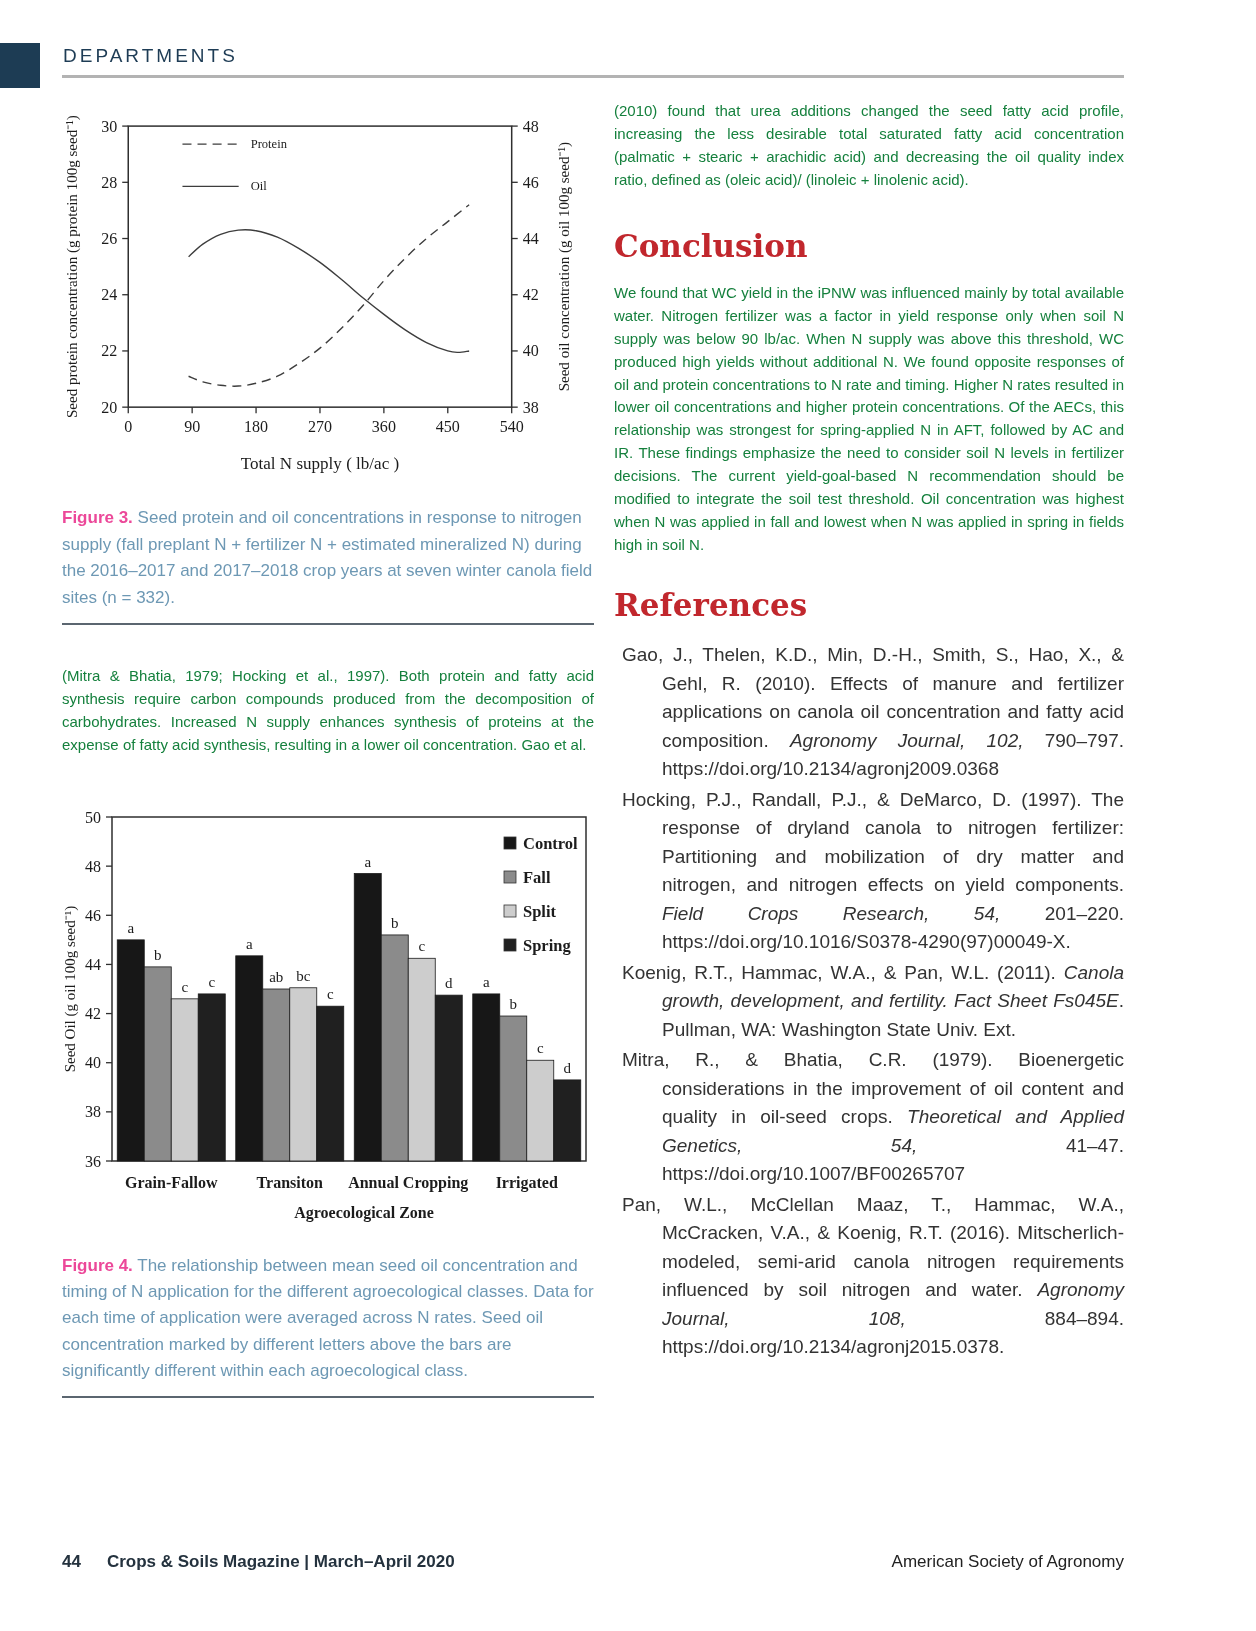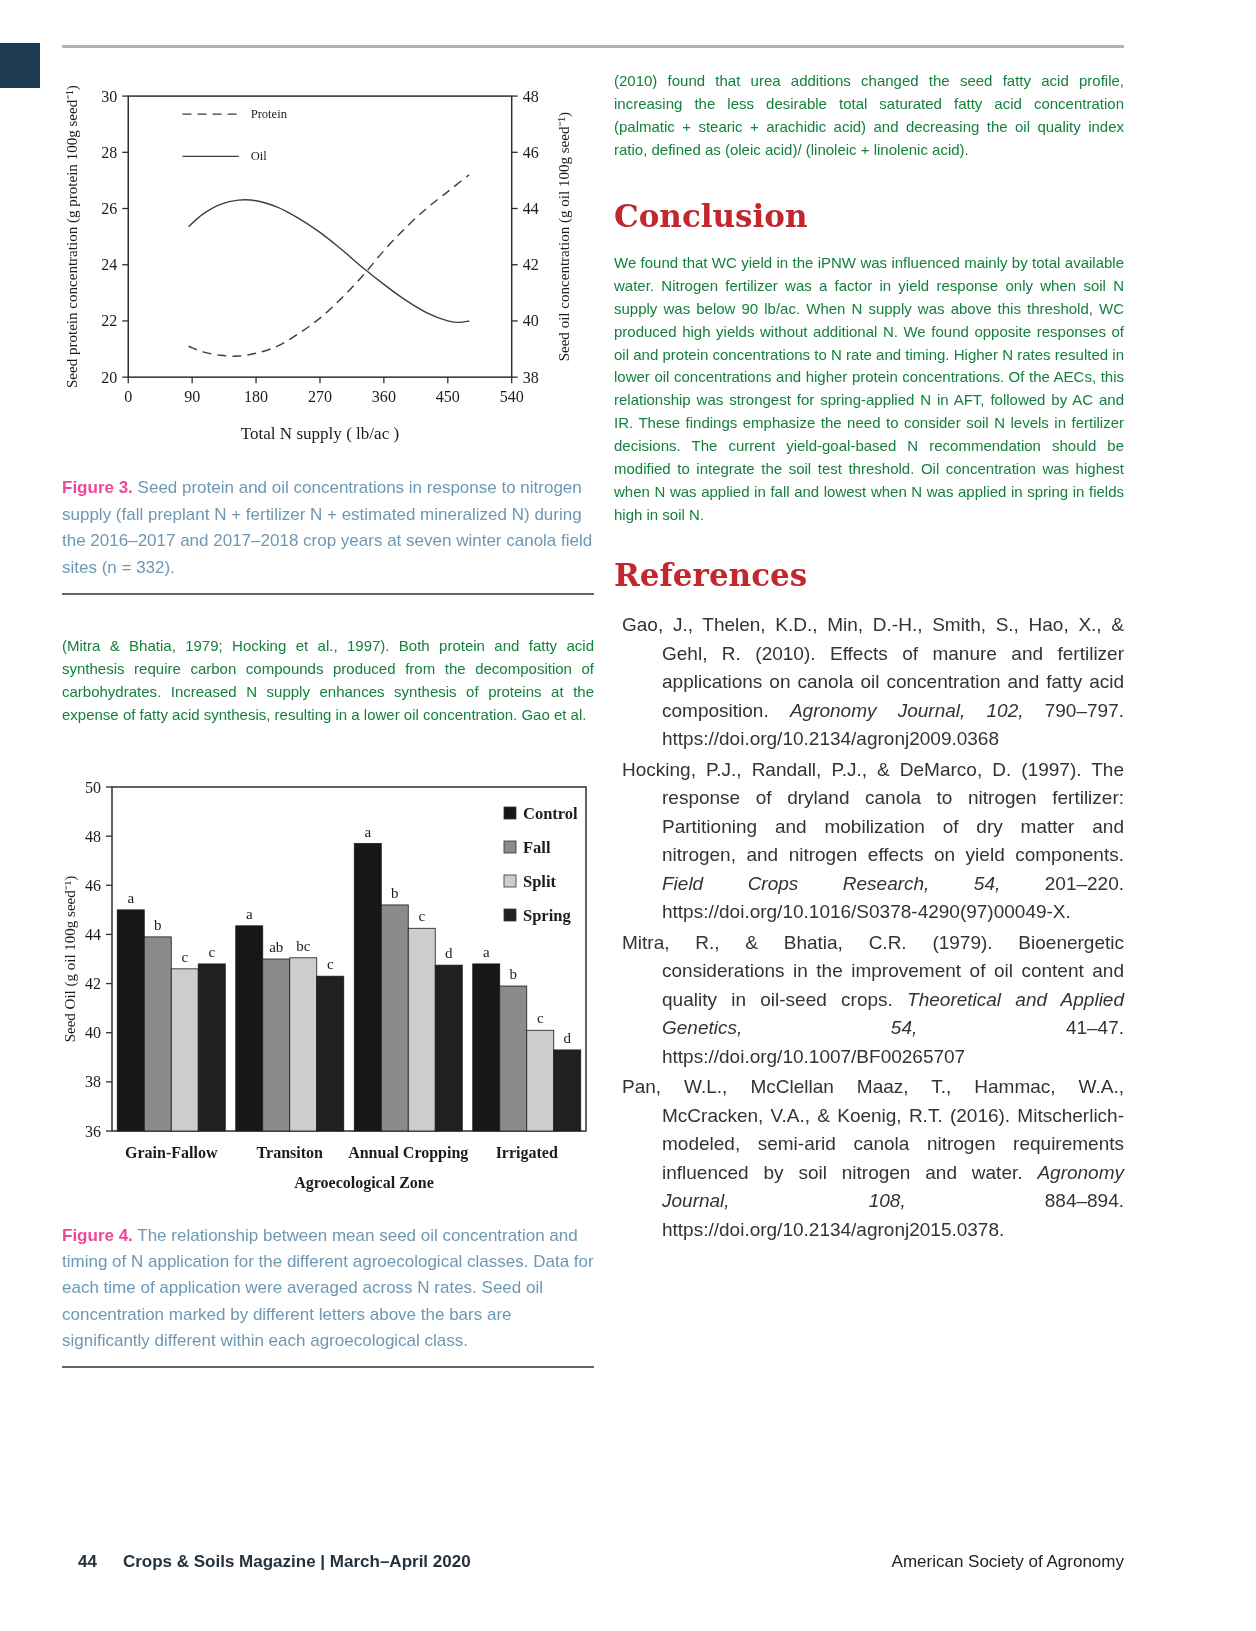--- a/index.html
+++ b/index.html
@@ -16,31 +16,32 @@
   .cap-label{font-weight:bold;color:#ec4899;}
   .caption-rule{border:none;border-top:2px solid #5b6670;margin:12px 0 0 0;width:100%;}
   .body-par{font-size:15px;line-height:1.53;color:#15803d;text-align:justify;margin:0;}
   .left-par{margin-top:40px;}
   .fig4-wrap{margin-top:46px;}
   .section-heading{font-family:"DejaVu Serif",serif;font-weight:bold;color:#c1272d;font-size:31px;margin:30px 0 18px 0;}
   .first-heading{margin-top:36px;}
   .refs{margin-top:2px;}
   .ref{font-size:19px;line-height:1.5;color:#333333;margin:0 0 2px 8px;padding-left:40px;text-indent:-40px;text-align:justify;}
   .ref i{font-style:italic;}
-  .footer{position:absolute;left:78px;right:132px;top:1552px;display:flex;justify-content:space-between;align-items:baseline;}
+  .footer{position:absolute;left:62px;right:132px;top:1552px;display:flex;justify-content:space-between;align-items:baseline;}
   .footer-left{font-size:17px;font-weight:600;color:#24323e;}
   .footer-left .pagenum{margin-right:26px;}
   .footer-right{font-size:17px;color:#222222;font-weight:400;}
 </style>
 </head>
 <body>
 
 <div class="corner-square"></div>
 
 <div class="page">
+  <div class="dept-header">DEPARTMENTS</div>
   <hr class="header-rule">
 
   <div class="content">
 
     <div class="col-left">
       <svg class="figure-svg" id="fig3" viewBox="0 0 530 390">
           <rect x="66" y="26" width="382" height="280" fill="none" stroke="#2f2f2f" stroke-width="1.5"></rect>
           <line x1="60" y1="306" x2="66" y2="306" stroke="#2f2f2f" stroke-width="1.3"></line>
           <text x="55" y="311.5" font-size="16" text-anchor="end" font-family="&quot;Liberation Serif&quot;, serif" fill="#1c1c1c">20</text>
           <line x1="60" y1="250" x2="66" y2="250" stroke="#2f2f2f" stroke-width="1.3"></line>
@@ -170,20 +171,21 @@
     <div class="col-right">
       <p class="body-par">(2010) found that urea additions changed the seed fatty acid profile, increasing the less desirable total saturated fatty acid concentration (palmatic + stearic + arachidic acid) and decreasing the oil quality index ratio, defined as (oleic acid)/ (linoleic + linolenic acid).</p>
 
       <h2 class="section-heading first-heading">Conclusion</h2>
       <p class="body-par">We found that WC yield in the iPNW was influenced mainly by total available water. Nitrogen fertilizer was a factor in yield response only when soil N supply was below 90 lb/ac. When N supply was above this threshold, WC produced high yields without additional N. We found opposite responses of oil and protein concentrations to N rate and timing. Higher N rates resulted in lower oil concentrations and higher protein concentrations. Of the AECs, this relationship was strongest for spring-applied N in AFT, followed by AC and IR. These findings emphasize the need to consider soil N levels in fertilizer decisions. The current yield-goal-based N recommendation should be modified to integrate the soil test threshold. Oil concentration was highest when N was applied in fall and lowest when N was applied in spring in fields high in soil N.</p>
 
       <h2 class="section-heading">References</h2>
       <div class="refs">
           <p class="ref"><span>Gao, J., Thelen, K.D., Min, D.-H., Smith, S., Hao, X., &amp; Gehl, R. (2010). Effects of manure and fertilizer applications on canola oil concentration and fatty acid composition. </span><i>Agronomy Journal, 102,</i><span> 790–797. https://doi.org/10.2134/agronj2009.0368</span></p>
           <p class="ref"><span>Hocking, P.J., Randall, P.J., &amp; DeMarco, D. (1997). The response of dryland canola to nitrogen fertilizer: Partitioning and mobilization of dry matter and nitrogen, and nitrogen effects on yield components. </span><i>Field Crops Research, 54,</i><span> 201–220. https://doi.org/10.1016/S0378-4290(97)00049-X.</span></p>
+          <p class="ref"><span>Koenig, R.T., Hammac, W.A., &amp; Pan, W.L. (2011). </span><i>Canola growth, development, and fertility. Fact Sheet Fs045E</i><span>. Pullman, WA: Washington State Univ. Ext.</span></p>
           <p class="ref"><span>Mitra, R., &amp; Bhatia, C.R. (1979). Bioenergetic considerations in the improvement of oil content and quality in oil-seed crops. </span><i>Theoretical and Applied Genetics, 54,</i><span> 41–47. https://doi.org/10.1007/BF00265707</span></p>
           <p class="ref"><span>Pan, W.L., McClellan Maaz, T., Hammac, W.A., McCracken, V.A., &amp; Koenig, R.T. (2016). Mitscherlich-modeled, semi-arid canola nitrogen requirements influenced by soil nitrogen and water. </span><i>Agronomy Journal, 108,</i><span> 884–894. https://doi.org/10.2134/agronj2015.0378.</span></p>
         </div>
     </div>
 
   </div>
 </div>
 
 <div class="footer">
   <div class="footer-left"><span class="pagenum">44</span><span>Crops &amp; Soils Magazine | March–April 2020</span></div>

